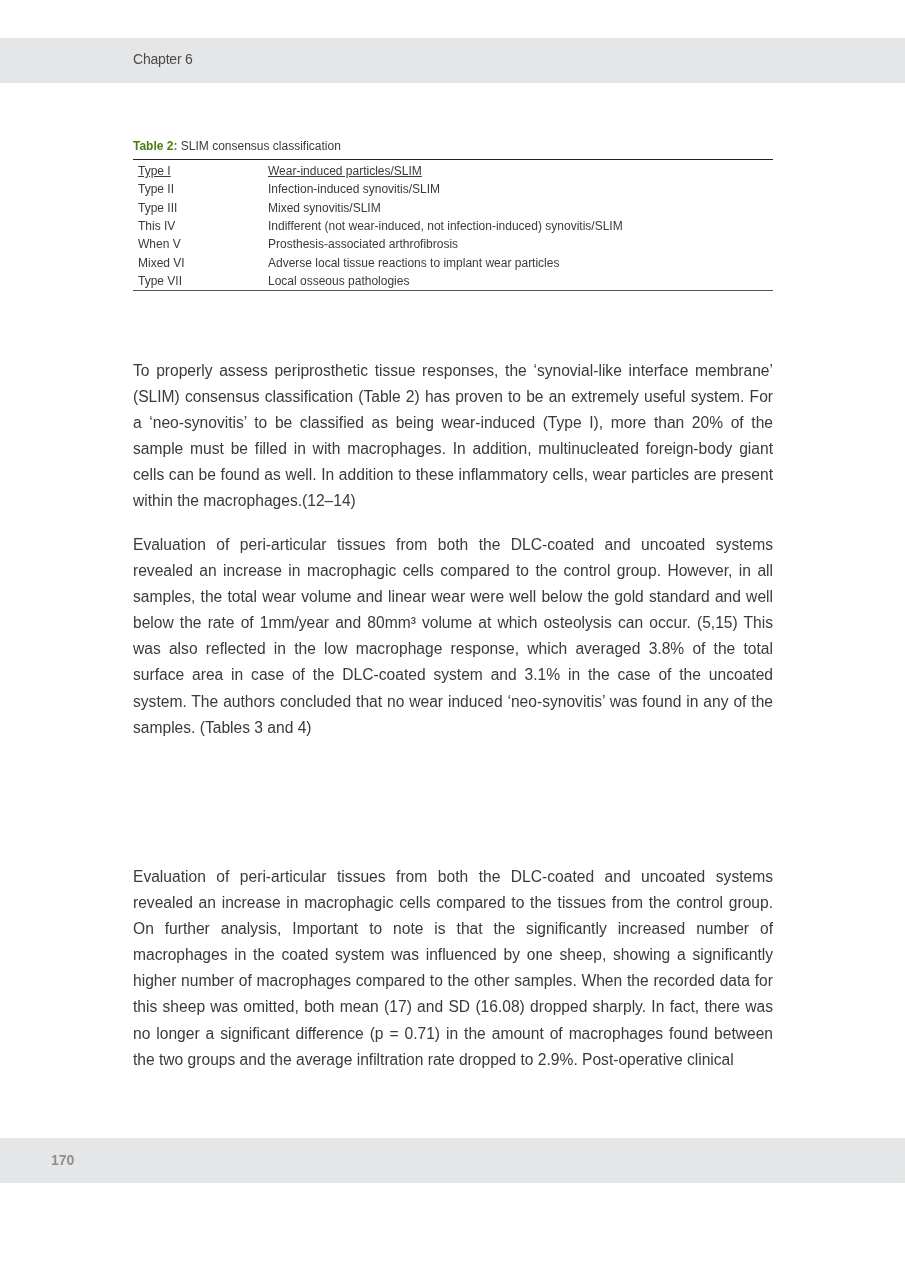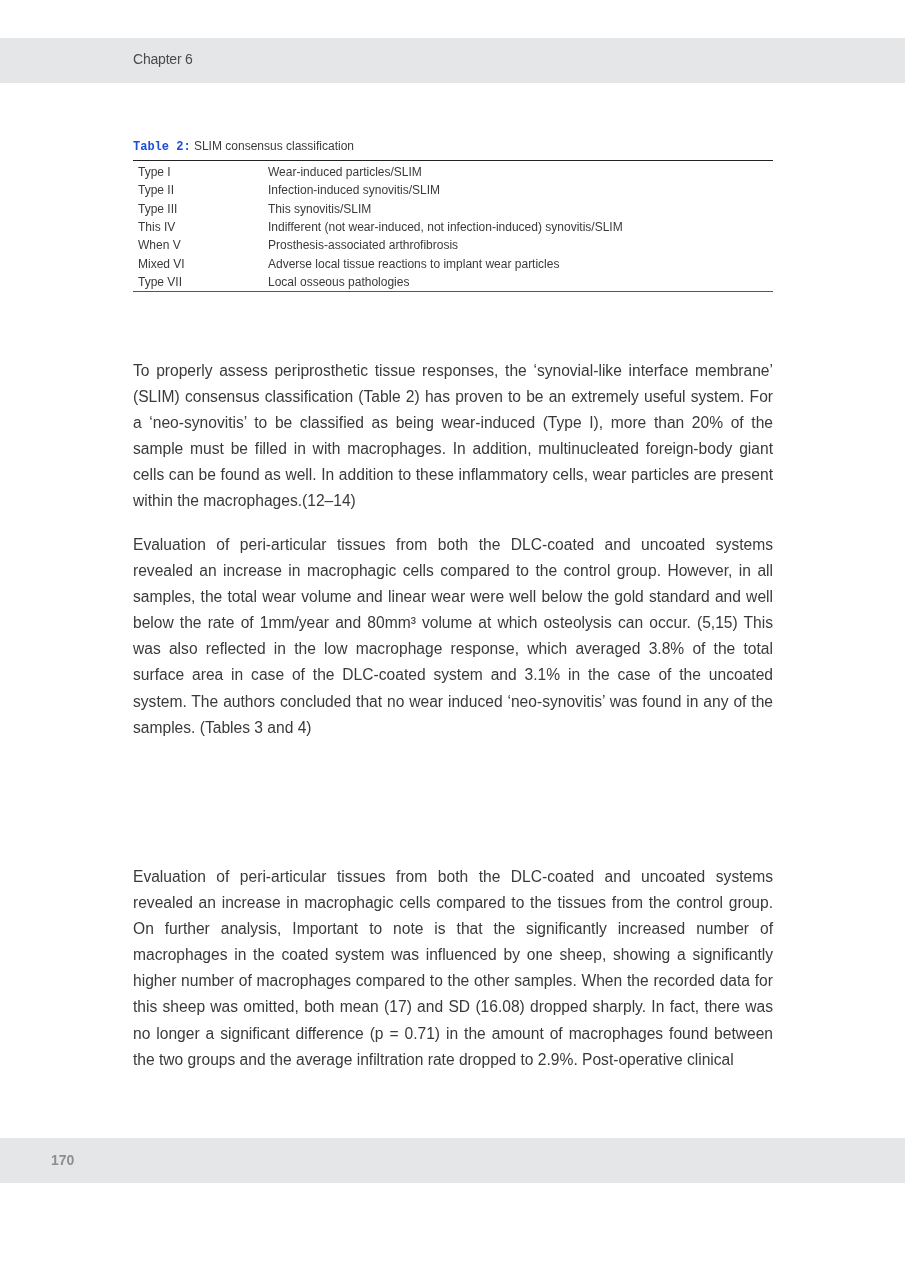--- a/index.html
+++ b/index.html
@@ -4,25 +4,25 @@
 <style>
   html, body { margin:0; padding:0; background:#ffffff; }
   body { width:905px; height:1280px; position:relative; overflow:hidden;
          font-family: "Liberation Sans", "DejaVu Sans", sans-serif; color:#3a3a3a; }
   .header-band { position:absolute; left:0; top:38px; width:905px; height:45px; background:#e5e6e8; }
   .header-text { position:absolute; left:133px; top:13px; font-size:14px; color:#4a4a4a; letter-spacing:-0.2px; }
   .footer-band { position:absolute; left:0; top:1138px; width:905px; height:45px; background:#e5e6e8; }
   .footer-text { position:absolute; left:51px; top:14px; font-size:14px; font-weight:bold; color:#8e8e8e; }
   .table-wrap { position:absolute; left:133px; top:139px; width:640px; }
   .table-caption { font-size:12px; color:#3a3a3a; margin-bottom:6px; }
-  .table-caption b { font-weight:bold; color:#1d4ed8;font-family:Liberation Mono, monospace; }
+  .table-caption b { font-weight:bold; color:#4d7c0f; }
   table { width:640px; border-collapse:collapse; border-top:1.5px solid #222; border-bottom:1.5px solid #555; font-size:12px; }
   td { padding:0; height:18.3px; line-height:18px; vertical-align:middle; color:#3a3a3a; }
   td.c1 { width:130px; padding-left:5px; }
-  tr:first-child td { padding-top:2px; }
+  tr:first-child td { padding-top:2px;text-decoration:underline; }
   .body-text { position:absolute; left:133px; width:640px; font-size:15.6px; line-height:26.1px;
                color:#3a3a3a; text-align:justify; }
   .p1 { top:358px; }
   .p2 { top:532px; }
   .p3 { top:864px; }
   .body-text p { margin:0; }
 </style>
 </head>
 <body>
 
@@ -37,21 +37,21 @@
       <tr>
           <td class="c1">Type I</td>
           <td>Wear-induced particles/SLIM</td>
         </tr>
       <tr>
           <td class="c1">Type II</td>
           <td>Infection-induced synovitis/SLIM</td>
         </tr>
       <tr>
           <td class="c1">Type III</td>
-          <td>This synovitis/SLIM</td>
+          <td>Mixed synovitis/SLIM</td>
         </tr>
       <tr>
           <td class="c1">This IV</td>
           <td>Indifferent (not wear-induced, not infection-induced) synovitis/SLIM</td>
         </tr>
       <tr>
           <td class="c1">When V</td>
           <td>Prosthesis-associated arthrofibrosis</td>
         </tr>
       <tr>

